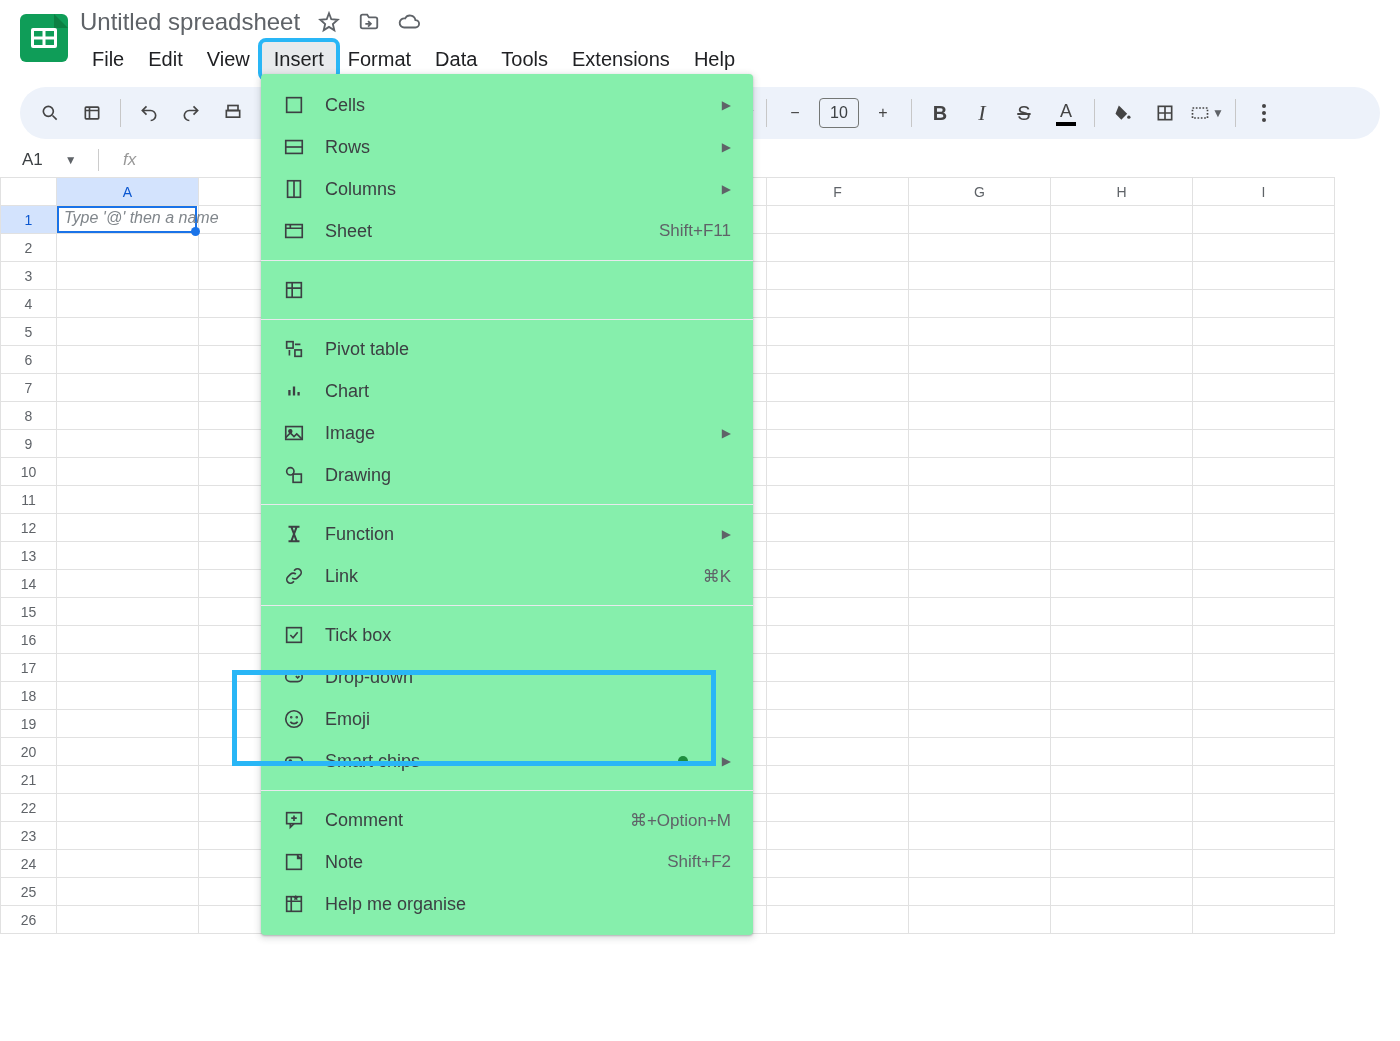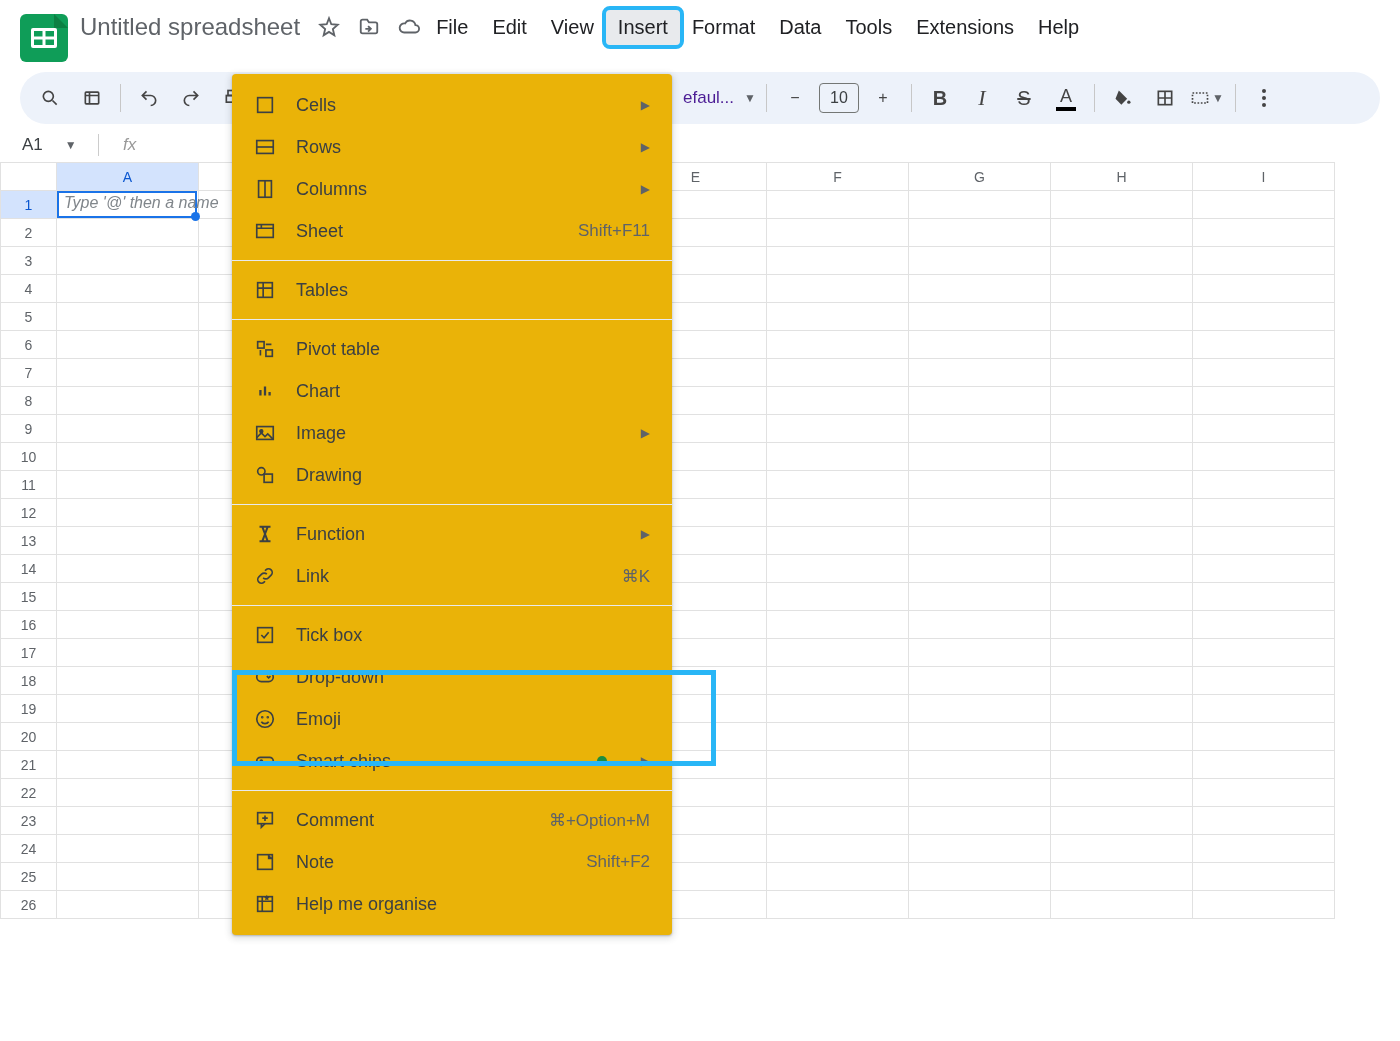--- a/index.html
+++ b/index.html
@@ -6,21 +6,21 @@
   body { background: #fff; width: 1400px; height: 1041px; overflow: hidden; position: relative; color: #3c4043; }
   
   
   .header { padding: 8px 20px 0 20px; display: flex; align-items: flex-start; gap: 12px; }
   .logo { width: 48px; height: 48px; background: #0f9d58; border-radius: 6px; display: flex; align-items: center; justify-content: center; position: relative; margin-top: 6px;}
   .logo::before { content:''; position:absolute; top:0; right:0; width:14px; height:14px; background:#0c8043; clip-path: polygon(0 0, 100% 100%, 0 100%);}
   .logo-grid { width:26px; height:20px; border:3px solid white; border-radius:2px; position:relative;}
   .logo-grid::before { content:''; position:absolute; left:50%; top:0; bottom:0; width:3px; background:white; transform:translateX(-50%);}
   .logo-grid::after { content:''; position:absolute; top:50%; left:0; right:0; height:3px; background:white; transform:translateY(-50%);}
   
-  .title-wrap { display:flex; flex-direction:row; gap:4px; }
+  .title-wrap { display:flex; flex-direction:column; gap:4px; }
   .title-row { display:flex; align-items:center; gap:18px; }
   .doc-title { font-size: 24px; color:#5f6368; font-weight:400;}
   .title-icon { width:22px; height:22px; fill:#5f6368; color:#5f6368;}
   
   .menubar { display:flex; gap:0; align-items:flex-start; margin-top:2px;}
   .menubar-item { padding:6px 12px; font-size:20px; color:#202124; cursor:pointer; border-radius:4px;}
   .menubar-item.highlighted { outline: 4px solid #29b6f6; background:#e8eaed;}
   
   
   .toolbar { margin: 10px 20px; background:#edf2fa; border-radius: 28px; height:52px; display:flex; align-items:center; padding:0 12px; gap:6px; position:relative;}
@@ -48,21 +48,21 @@
   .grid th.corner { width:56px; background:#fff;}
   .grid th.row-hdr { width:56px; height:28px; background:#fff; color:#5f6368; font-size:14px; text-align:center;}
   .grid td { height:28px; width:142px; background:#fff;}
   .grid th.col-hdr.sel, .grid th.row-hdr.sel { background:#d3e3fd; color:#0b57d0;}
   
   .active-cell { position:absolute; border:2.5px solid #1a73e8; pointer-events:none;}
   .active-cell .handle { position:absolute; right:-5px; bottom:-5px; width:9px; height:9px; background:#1a73e8; border-radius:50%;}
   .placeholder-text { position:absolute; font-style:italic; color:#80868b; font-size:16px; pointer-events:none;}
   
   
-  .dropdown { position:absolute; top:74px; left:232px; width:440px; background:#eab308; border-radius:4px; box-shadow: 0 2px 6px 2px rgba(60,64,67,.15), 0 1px 2px rgba(60,64,67,.3); padding:10px 0; z-index:100;}
+  .dropdown { position:absolute; top:74px; left:261px; width:492px; background:#86efac; border-radius:4px; box-shadow: 0 2px 6px 2px rgba(60,64,67,.15), 0 1px 2px rgba(60,64,67,.3); padding:10px 0; z-index:100;}
   .menu-item { display:flex; align-items:center; padding:10px 22px; gap:20px; font-size:18px; color:#3c4043; cursor:pointer; position:relative;}
   .menu-item .mi-icon { width:22px; height:22px; display:flex; align-items:center; justify-content:center; flex-shrink:0;}
   .menu-item .mi-icon svg { width:22px; height:22px; stroke:#3c4043; fill:none; stroke-width:1.8;}
   .menu-item .mi-label { flex:1;}
   .menu-item .mi-shortcut { color:#5f6368; font-size:17px;}
   .menu-item .mi-arrow { color:#5f6368; font-size:12px; margin-left:10px;}
   .menu-item .mi-dot { width:10px; height:10px; background:#1e8e3e; border-radius:50%; margin-right:4px;}
   .menu-sep { height:1px; background:#e8eaed; margin:8px 0;}
   
   .highlight-box { position:absolute; border:5px solid #29b6f6; pointer-events:none; z-index:101;}
@@ -567,21 +567,20 @@
       <span class="mi-shortcut">Shift+F11</span>
     </div>
     <div class="menu-sep"></div>
     <div class="menu-item">
       <span class="mi-icon">
         <svg viewBox="0 0 24 24">
           <rect x="4" y="4" width="16" height="16"></rect>
           <path d="M4 10h16M10 4v16"></path>
         </svg>
       </span>
-      <span class="mi-label">Tables</span>
     </div>
     <div class="menu-sep"></div>
     <div class="menu-item">
       <span class="mi-icon">
         <svg viewBox="0 0 24 24">
           <rect x="4" y="4" width="7" height="7"></rect>
           <rect x="13" y="13" width="7" height="7"></rect>
           <path d="M13 7h6M7 13v6"></path>
         </svg>
       </span>

